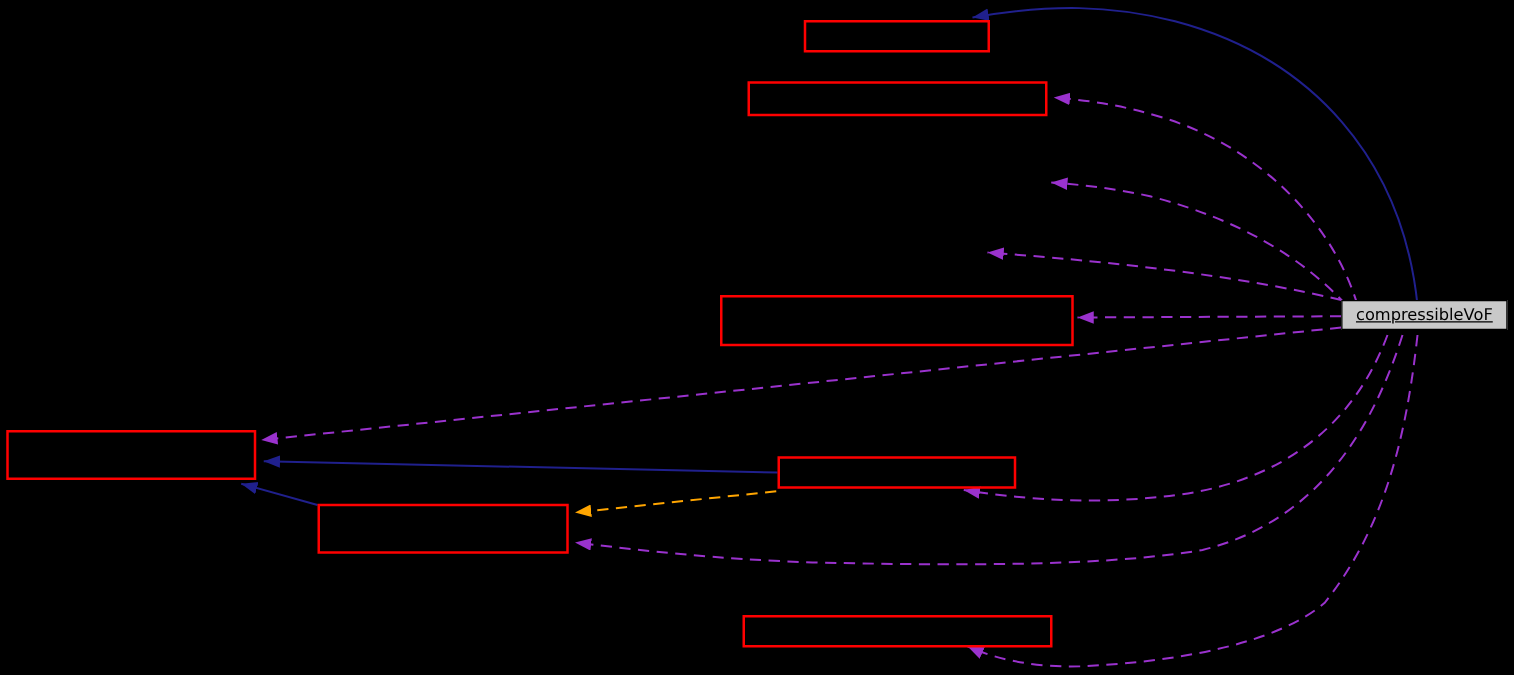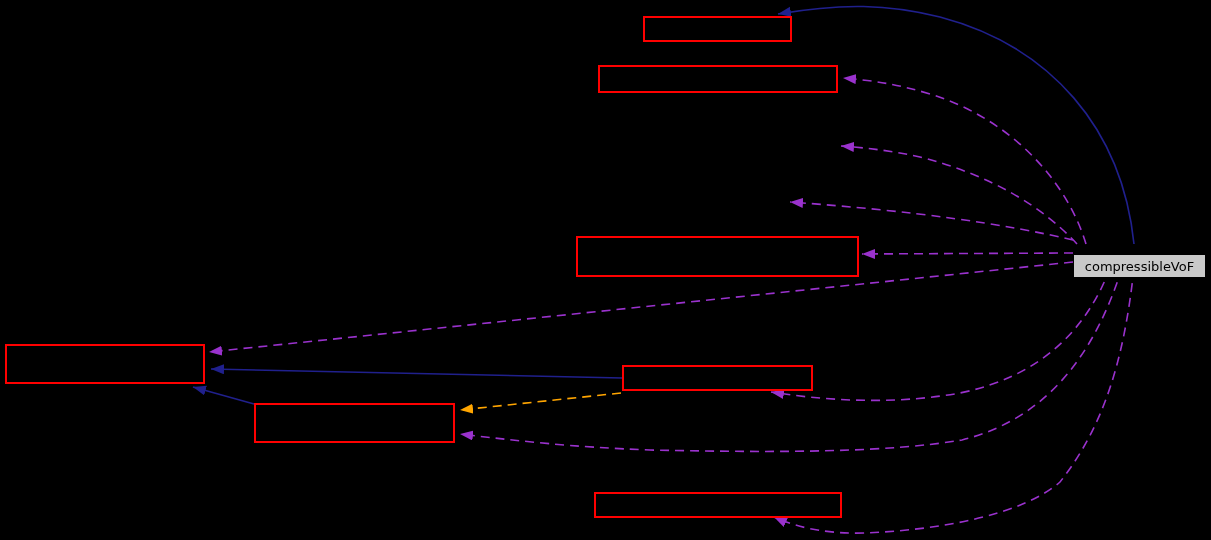--- a/index.html
+++ b/index.html
@@ -51,21 +51,21 @@
         <path d="M 1073 262 L 209 352" fill="none" stroke="#9a32cd" stroke-width="1.6" stroke-dasharray="9 6" marker-end="url(#arrow-dashed_edge)"></path>
         <path d="M 1110 268 C 1086 332 1038 377 960 393 C 905 403 840 403 771 392" fill="none" stroke="#9a32cd" stroke-width="1.6" stroke-dasharray="9 6" marker-end="url(#arrow-dashed_edge)"></path>
         <path d="M 1122 268 C 1096 350 1050 418 962 440 C 890 452 790 453 650 450 C 570 447 520 441 460 434" fill="none" stroke="#9a32cd" stroke-width="1.6" stroke-dasharray="9 6" marker-end="url(#arrow-dashed_edge)"></path>
         <path d="M 1134 268 C 1124 360 1104 426 1060 482 C 1022 515 940 530 864 533 C 828 534 798 528 774 517" fill="none" stroke="#9a32cd" stroke-width="1.6" stroke-dasharray="9 6" marker-end="url(#arrow-dashed_edge)"></path>
         <path d="M 622 378 L 211 369" fill="none" stroke="#20208d" stroke-width="1.6" marker-end="url(#arrow-solid_edge)"></path>
         <path d="M 254 404 L 193 387" fill="none" stroke="#20208d" stroke-width="1.6" marker-end="url(#arrow-solid_edge)"></path>
         <path d="M 621 393 L 460 410" fill="none" stroke="#ffa500" stroke-width="1.6" stroke-dasharray="9 6" marker-end="url(#arrow-template_edge)"></path>
       </g>
   </svg>
 
-  <div class="main-node" style="left: 1073px; top: 254px; width: 133px; height: 24px; background: rgb(201, 201, 201); border-color: rgb(0, 0, 0); color: rgb(0, 0, 0);">compressibleVoF</div>
+  <div class="main-node" style="left: 1073px; top: 240px; width: 133px; height: 24px; background: rgb(201, 201, 201); border-color: rgb(0, 0, 0); color: rgb(0, 0, 0); text-decoration: underline;">compressibleVoF</div>
 <div class="class-box" style="left: 643px; top: 16px; width: 149px; height: 26px; border-color: rgb(255, 0, 0);"></div>
     <div class="class-box" style="left: 598px; top: 65px; width: 240px; height: 28px; border-color: rgb(255, 0, 0);"></div>
     <div class="class-box" style="left: 576px; top: 236px; width: 283px; height: 41px; border-color: rgb(255, 0, 0);"></div>
     <div class="class-box" style="left: 5px; top: 344px; width: 200px; height: 40px; border-color: rgb(255, 0, 0);"></div>
     <div class="class-box" style="left: 254px; top: 403px; width: 201px; height: 40px; border-color: rgb(255, 0, 0);"></div>
     <div class="class-box" style="left: 622px; top: 365px; width: 191px; height: 26px; border-color: rgb(255, 0, 0);"></div>
     <div class="class-box" style="left: 594px; top: 492px; width: 248px; height: 26px; border-color: rgb(255, 0, 0);"></div>
   </div>
 
 </body></html>

